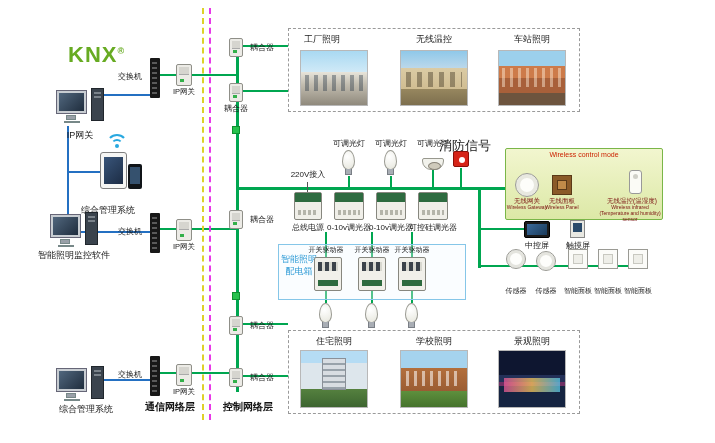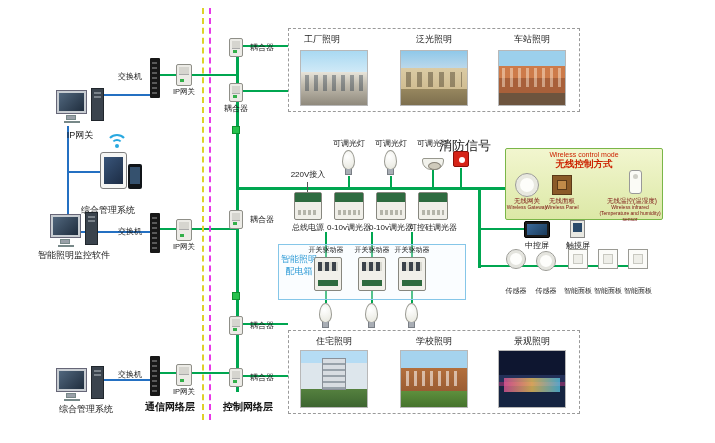--- a/index.html
+++ b/index.html
@@ -125,20 +125,21 @@
   <div class="vline green" style="left:371px;top:232px;height:26px"></div>
   <div class="vline green" style="left:411px;top:232px;height:26px"></div>
   <div class="vline green" style="left:325px;top:290px;height:13px"></div>
   <div class="vline green" style="left:371px;top:290px;height:13px"></div>
   <div class="vline green" style="left:411px;top:290px;height:13px"></div>
   <div class="vline" style="left:307px;top:182px;height:11px;width:1px;background:#555"></div>
 
   <div class="dashv" style="left:202px;top:8px;height:412px;border-left:2px dashed #ddd22a"></div>
   <div class="dashv" style="left:209px;top:8px;height:412px;border-left:2px dashed #e838e8"></div>
 
+  <div class="knx" style="left:68px;top:42px"><span>KNX</span><sup>®</sup></div>
 
   <div class="pc" style="left:56px;top:88px">
     <div class="pc-mon">
         <i class="pc-scr"></i>
       </div>
     <div class="pc-stand"></div>
     <div class="pc-tower"></div>
   </div>
   <div class="lbl" style="left:50px;top:130px;width:60px">IP网关</div>
 
@@ -195,21 +196,21 @@
   <div class="lbl" style="left:250px;top:215px;width:34px;font-size:8px;text-align:left">耦合器</div>
   <div class="din sm" style="left:229px;top:316px"></div>
   <div class="lbl" style="left:250px;top:321px;width:34px;font-size:8px;text-align:left">耦合器</div>
   <div class="din sm" style="left:229px;top:368px"></div>
   <div class="lbl" style="left:250px;top:373px;width:34px;font-size:8px;text-align:left">耦合器</div>
   <div class="led" style="left:232px;top:126px"></div>
   <div class="led" style="left:232px;top:292px"></div>
 
   <div class="gallery" style="left:288px;top:28px;width:292px;height:84px"></div>
   <div class="lbl" style="left:288px;top:34px;width:68px">工厂照明</div>
-  <div class="lbl" style="left:400px;top:34px;width:68px">泛光照明</div>
+  <div class="lbl" style="left:400px;top:34px;width:68px">无线温控</div>
   <div class="lbl" style="left:498px;top:34px;width:68px">车站照明</div>
   <div class="photo p-factory" style="left:300px;top:50px;height:56px">
     <i style="left:6%;top:44%;width:88%;height:30%;background:repeating-linear-gradient(90deg,rgba(40,55,70,.4) 0 4px,transparent 4px 9px)"></i>
   </div>
   <div class="photo p-flood" style="left:400px;top:50px;height:56px">
     <i style="left:8%;top:38%;width:84%;height:28%;background:repeating-linear-gradient(90deg,rgba(70,60,40,.45) 0 5px,transparent 5px 11px)"></i>
   </div>
   <div class="photo p-station" style="left:498px;top:50px;height:56px">
     <i style="left:5%;top:32%;width:90%;height:34%;background:repeating-linear-gradient(90deg,rgba(255,240,220,.45) 0 3px,transparent 3px 8px)"></i>
   </div>
@@ -260,21 +261,20 @@
   <div class="bulb" style="left:405px;top:303px">
       <div class="bulb-g"></div>
       <div class="bulb-b"></div>
     </div>
   <div class="lbl" style="left:303px;top:331px;width:44px;font-size:8px">照明灯</div>
   <div class="lbl" style="left:349px;top:331px;width:44px;font-size:8px">照明灯</div>
   <div class="lbl" style="left:389px;top:331px;width:44px;font-size:8px">照明灯</div>
 
   <div class="wbox" style="left:505px;top:148px;width:158px;height:72px"></div>
   <div class="lbl" style="left:507px;top:151px;width:154px;font-size:7px;color:#cc2200">Wireless control mode</div>
-  <div class="lbl" style="left:507px;top:159px;width:154px;font-size:9.5px;font-weight:bold;color:#cc2200">无线控制方式</div>
   <div class="wgw" style="left:515px;top:173px"></div>
   <div class="wpanel" style="left:552px;top:175px"></div>
   <div class="wsensor" style="left:629px;top:170px"></div>
   <div class="lbl" style="left:503px;top:197px;width:48px;font-size:6.5px;color:#7a1010">无线网关</div>
   <div class="lbl wrap" style="left:501px;top:205px;width:52px;font-size:5px;color:#7a1010">Wireless Gateway</div>
   <div class="lbl" style="left:540px;top:197px;width:44px;font-size:6.5px;color:#7a1010">无线面板</div>
   <div class="lbl wrap" style="left:538px;top:205px;width:48px;font-size:5px;color:#7a1010">Wireless Panel</div>
   <div class="lbl" style="left:602px;top:197px;width:60px;font-size:6.5px;color:#7a1010">无线温控(温湿度)</div>
   <div class="lbl wrap" style="left:598px;top:205px;width:64px;font-size:5px;color:#7a1010">Wireless infrared (Temperature and humidity) sensor</div>
 

